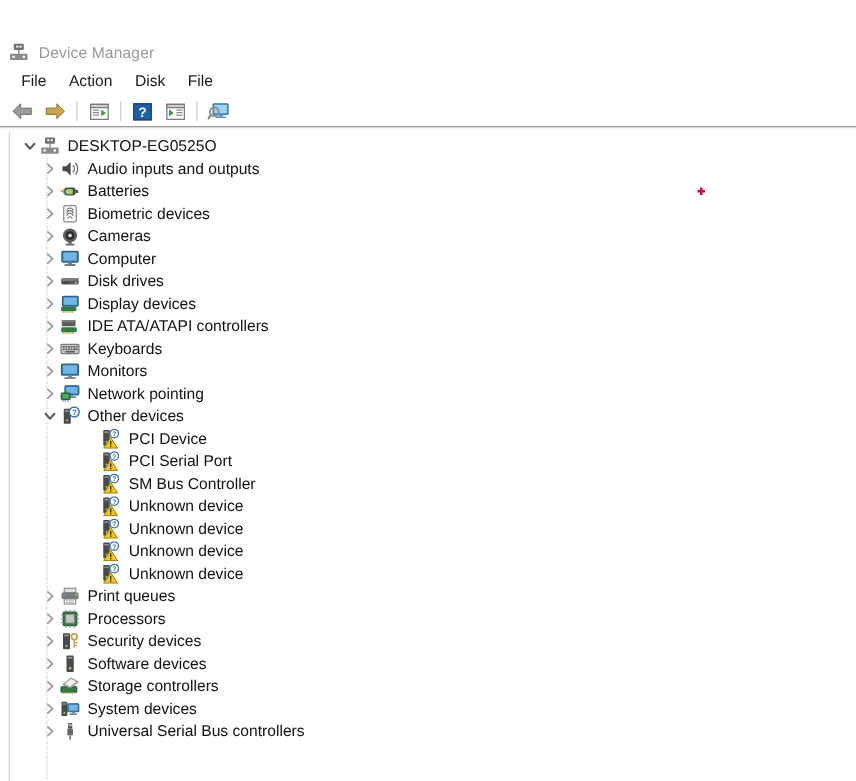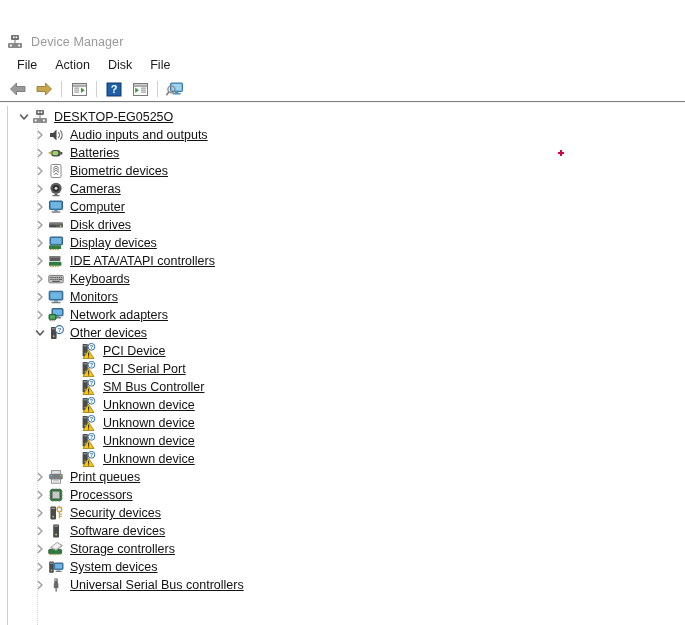--- a/index.html
+++ b/index.html
@@ -119,21 +119,20 @@
   .ico {
     width: 16px; height: 16px;
     flex: 0 0 16px;
     position: relative;
     margin-right: 6px;
   }
   .label {
     font-size: 12.5px;
     color: #121212;
     line-height: 18px;
-    text-decoration: underline;
   }
 
   
   .lvl0 { padding-left: 8px; }
   .lvl1 { padding-left: 24px; }
   .lvl2 { padding-left: 57px; }
 
   
   .guide {
     position: absolute;
@@ -437,21 +436,21 @@
               <rect x="4" y="1.6" width="11" height="7.2" rx="0.8" fill="#3f7fb0" stroke="#2d5f85" stroke-width="1"></rect>
               <rect x="5" y="2.6" width="9" height="5.2" fill="#6fb6e2"></rect>
               <rect x="8.4" y="8.8" width="2.4" height="1.3" fill="#4f8fbd"></rect>
               <rect x="6.2" y="10.1" width="6.8" height="1.3" rx="0.5" fill="#7a7a7a"></rect>
               <rect x="1" y="7.4" width="7" height="5.2" rx="0.8" fill="#2f7d3f" stroke="#1f5c2c" stroke-width="0.9"></rect>
               <rect x="2" y="8.3" width="5" height="3.4" fill="#4fae63"></rect>
               <rect x="1.6" y="12.8" width="1.3" height="1.5" fill="#9a9a9a"></rect>
               <rect x="3.6" y="12.8" width="1.3" height="1.5" fill="#9a9a9a"></rect>
               <rect x="5.6" y="12.8" width="1.3" height="1.5" fill="#9a9a9a"></rect>
             </svg></span>
-          <span class="label">Network adapters</span>
+          <span class="label">Network pointing</span>
         </div>
         <div class="row lvl1">
           <span class="twisty">
             <svg width="10" height="10" viewBox="0 0 10 10">
               <path d="M1.5 3 L5 7 L8.5 3" fill="none" stroke="#5a5a5a" stroke-width="1.6" stroke-linecap="round" stroke-linejoin="round"></path>
             </svg>
           </span>
           <span class="ico"><svg width="16" height="16" viewBox="0 0 16 16">
               <rect x="3" y="2" width="5.6" height="12" rx="0.8" fill="#4a4a4a"></rect>
               <rect x="3.9" y="3.2" width="3.8" height="1.2" fill="#9a9a9a"></rect>

